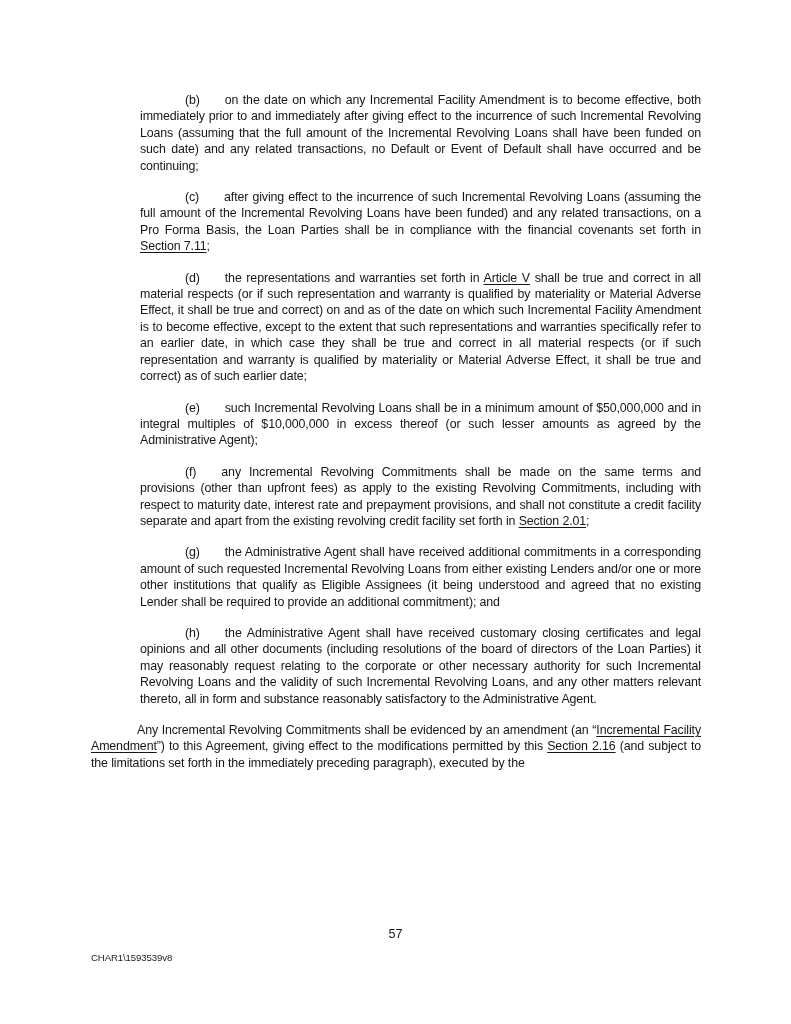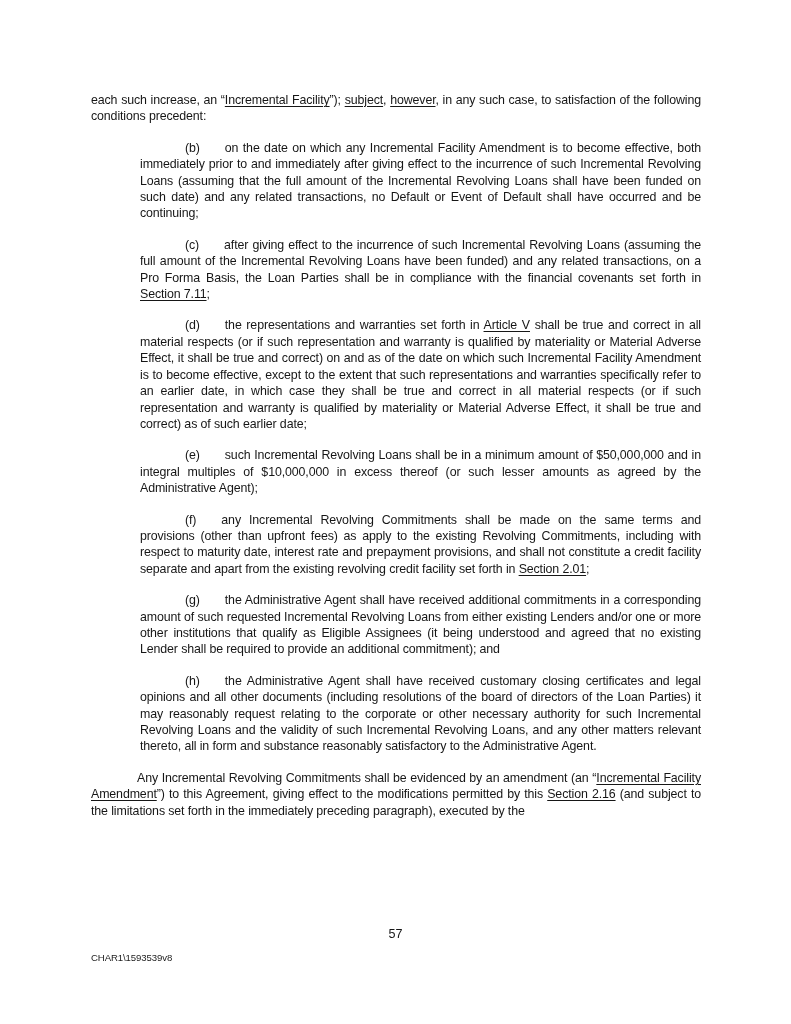--- a/index.html
+++ b/index.html
@@ -45,21 +45,20 @@
     color: #222222;
     text-align: right;
   }
 </style>
 </head>
 <body>
 
 <div class="page">
   <div class="content">
 
-    <p class="para"><span>each such increase, an “</span><span class="u">Incremental Facility</span><span>”); </span><span class="u">subject</span><span>, </span><span class="u">however</span><span>, in any such case, to satisfaction of the following conditions precedent:</span></p>
 
 
     <p class="para item"><span>(b)</span><span class="tab"></span><span><span>on the date on which any Incremental Facility Amendment is to become effective, both immediately prior to and immediately after giving effect to the incurrence of such Incremental Revolving Loans (assuming that the full amount of the Incremental Revolving Loans shall have been funded on such date) and any related transactions, no Default or Event of Default shall have occurred and be continuing;</span></span></p>
 
     <p class="para item"><span>(c)</span><span class="tab"></span><span><span>after giving effect to the incurrence of such Incremental Revolving Loans (assuming the full amount of the Incremental Revolving Loans have been funded) and any related transactions, on a Pro Forma Basis, the Loan Parties shall be in compliance with the financial covenants set forth in </span><span class="u">Section 7.11</span><span>;</span></span></p>
 
     <p class="para item"><span>(d)</span><span class="tab"></span><span><span>the representations and warranties set forth in </span><span class="u">Article V</span><span> shall be true and correct in all material respects (or if such representation and warranty is qualified by materiality or Material Adverse Effect, it shall be true and correct) on and as of the date on which such Incremental Facility Amendment is to become effective, except to the extent that such representations and warranties specifically refer to an earlier date, in which case they shall be true and correct in all material respects (or if such representation and warranty is qualified by materiality or Material Adverse Effect, it shall be true and correct) as of such earlier date;</span></span></p>
 
     <p class="para item"><span>(e)</span><span class="tab"></span><span><span>such Incremental Revolving Loans shall be in a minimum amount of $50,000,000 and in integral multiples of $10,000,000 in excess thereof (or such lesser amounts as agreed by the Administrative Agent);</span></span></p>
 

